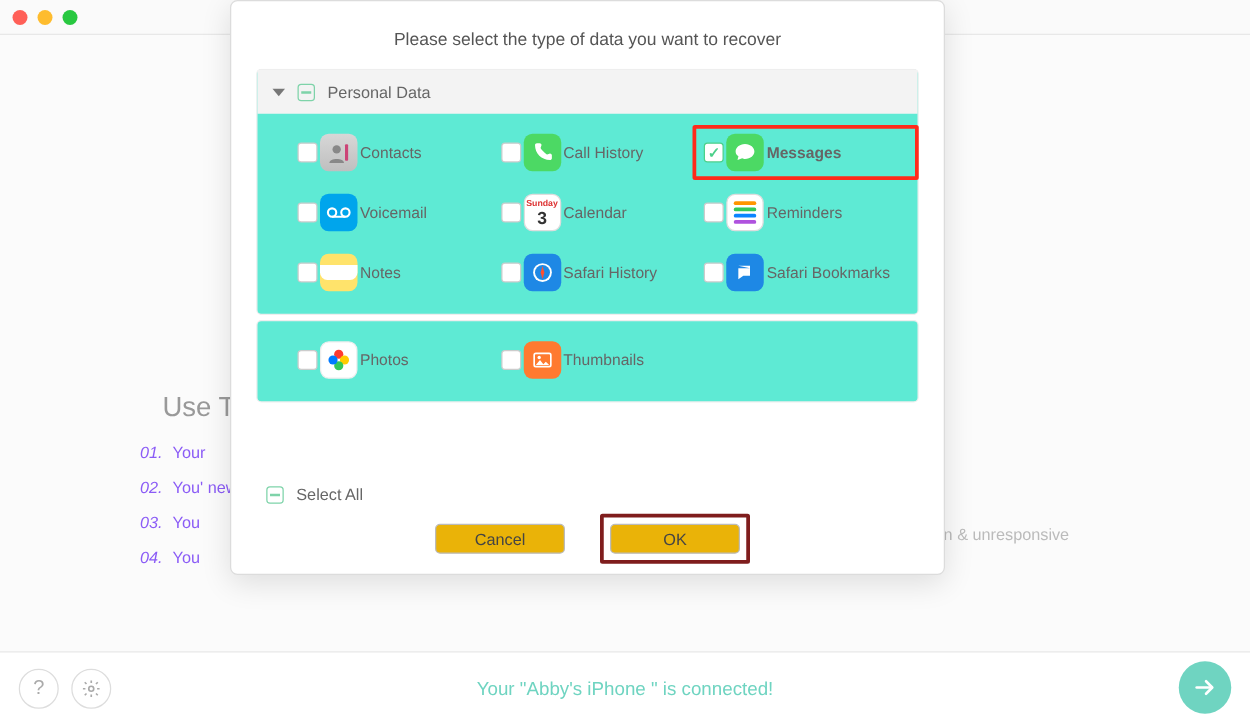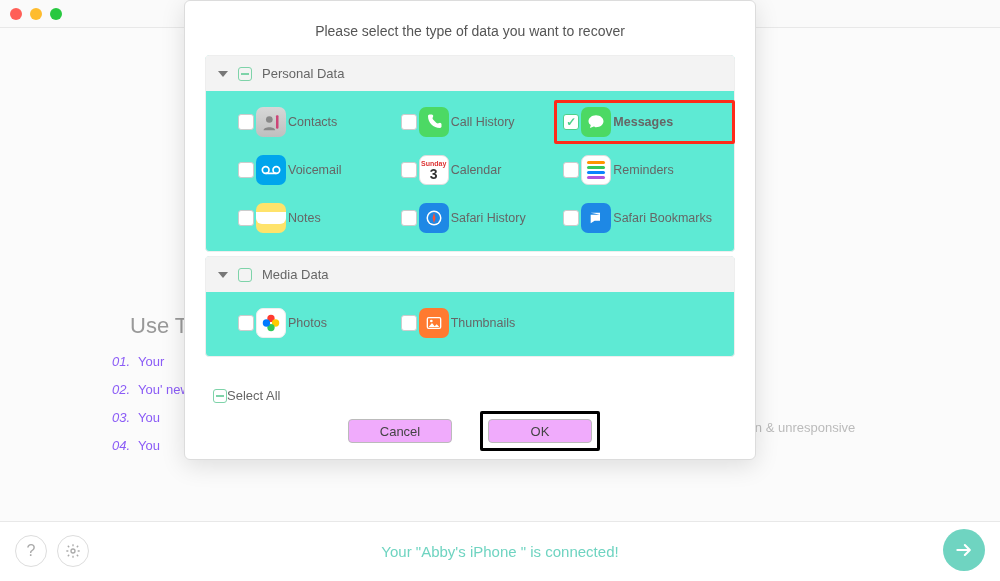--- a/index.html
+++ b/index.html
@@ -193,37 +193,37 @@
   }
   .highlight {
     border:3px solid #ff2a1a;
     border-radius:2px;
     padding:4px 6px;
     margin:-7px -9px;
     font-weight:bold;
   }
   .bottom-row {
     padding:8px 20px 4px 28px;
-    display:flex; align-items:center; 
+    display:flex; align-items:center; gap:10px;
     color:#666;
   }
   .btn-row {
     display:flex; justify-content:center; gap:36px;
     padding:12px 0 16px 0;
   }
   .btn {
     width:104px; height:24px;
     border:1px solid #bbb; border-radius:4px;
-    background:#f0abfc;
+    background:#eab308;
     font-size:13px; color:#444;
     display:flex; align-items:center; justify-content:center;
     cursor:pointer;
   }
   .btn-highlight {
-    border:3px solid #000000;
+    border:3px solid #7f1d1d;
     padding:5px;
     border-radius:2px;
     margin:-8px;
   }
 
   
   .ic-contacts { background: linear-gradient(#d7d7d7,#bfbfbf); color:#555; }
   .ic-call { background:#4cd964; }
   .ic-msg { background:#4cd964; }
   .ic-voicemail { background:#00a5ec; }
@@ -406,25 +406,20 @@
             <span class="app-icon ic-bookmark">
               <svg width="16" height="18" viewBox="0 0 24 24" fill="#fff">
                 <path d="M4 4h14v3H4zM4 4v16l6-4h8V7"></path>
               </svg>
             </span>
             <span>Safari Bookmarks</span>
           </div>
         </div>
       </div>
       <div class="group">
-        <div class="group-head">
-          <span class="chev"></span>
-          <span class="mini-check "></span>
-          <span>Media Data</span>
-        </div>
         <div class="group-body">
           <div class="item">
             <span class="checkbox"></span>
             <span class="app-icon ic-photos">
               <svg width="22" height="22" viewBox="0 0 24 24">
                 <circle cx="12" cy="7" r="4" fill="#ff3b30"></circle>
                 <circle cx="17" cy="12" r="4" fill="#ffcc00"></circle>
                 <circle cx="12" cy="17" r="4" fill="#34c759"></circle>
                 <circle cx="7" cy="12" r="4" fill="#007aff"></circle>
               </svg>

